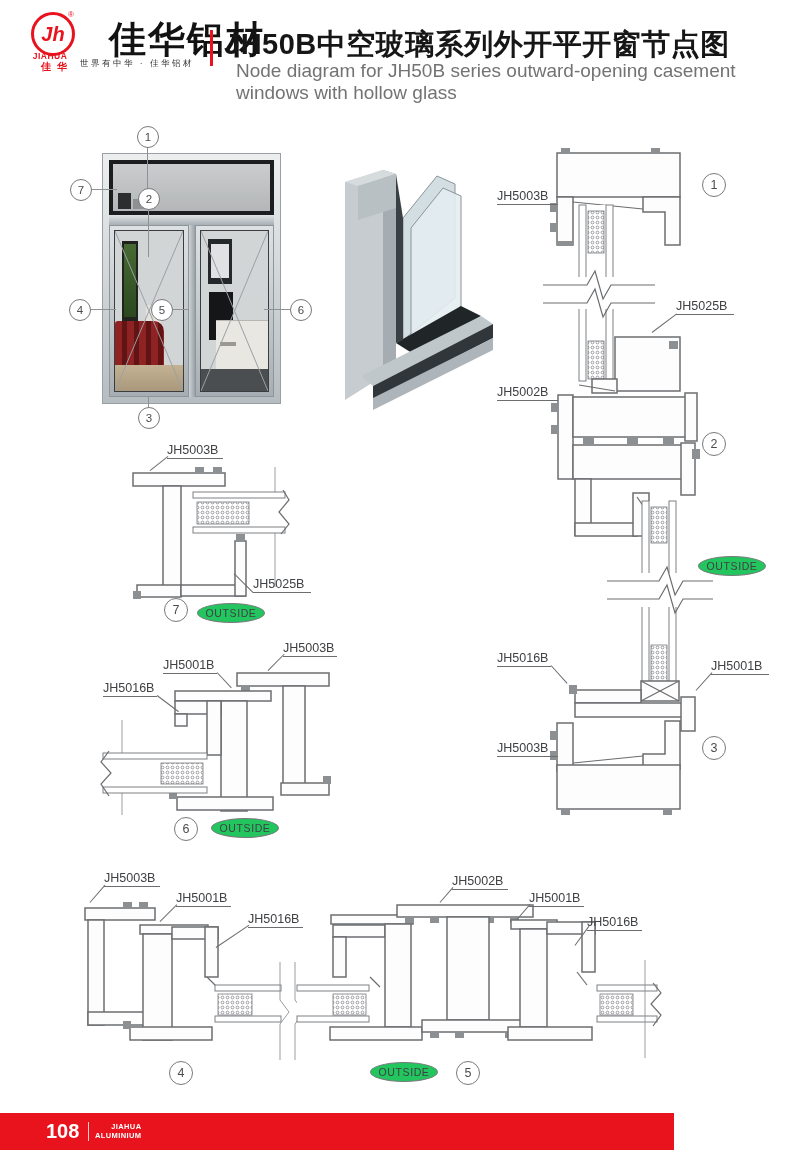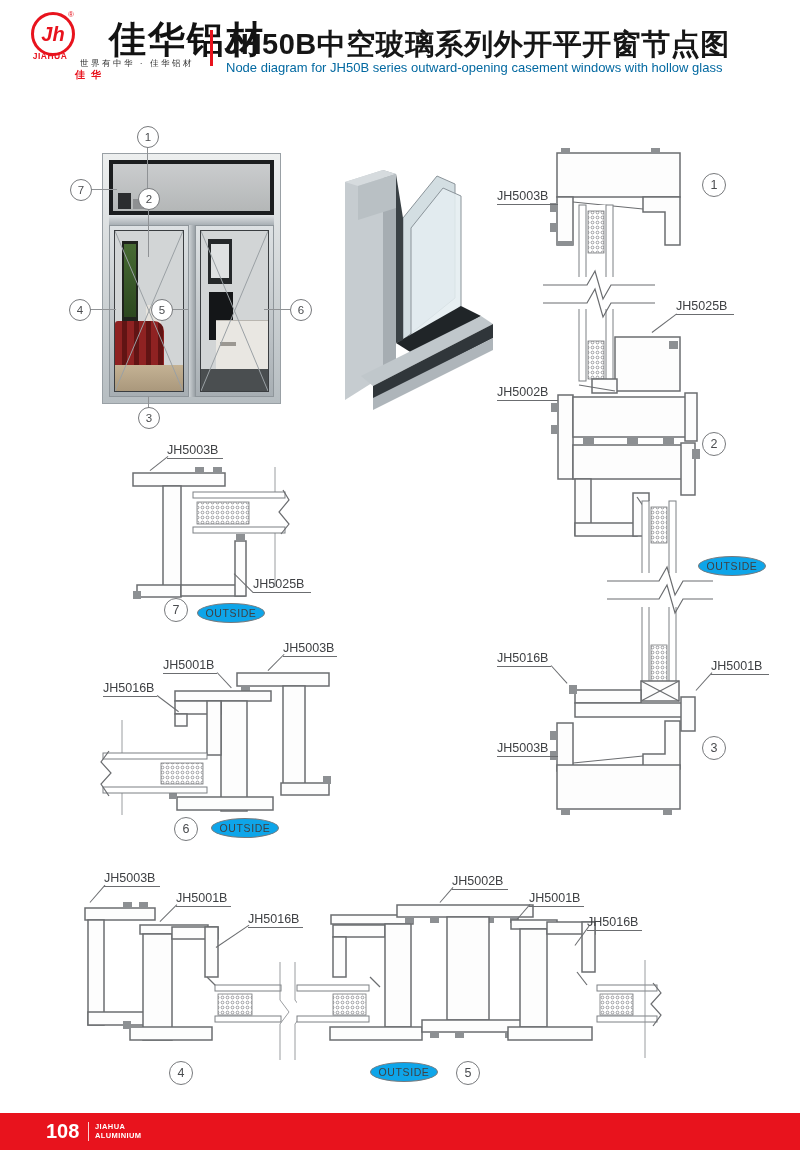--- a/index.html
+++ b/index.html
@@ -9,35 +9,35 @@
   body{width:800px;height:1167px;position:relative;background:#fff;
        font-family:"Liberation Sans",sans-serif;overflow:hidden;}
   .abs{position:absolute;}
   
   .emblem{position:absolute;left:31px;top:12px;width:38px;height:38px;border:3px solid var(--accent-red);
           border-radius:50%;color:var(--accent-red);font-weight:bold;font-style:italic;
           display:flex;align-items:center;justify-content:center;font-size:20px;}
   .reg{position:absolute;left:68px;top:10px;font-size:8px;color:var(--accent-red);}
   .brand-en{position:absolute;left:23px;top:51px;width:54px;text-align:center;font-size:8.5px;
             font-weight:bold;color:var(--accent-red);letter-spacing:.5px;}
-  .brand-cn{position:absolute;left:27px;top:68px;width:46px;text-align:left;font-size:10px;
-            font-weight:bold;color:var(--accent-red);letter-spacing:6px;margin-left:48px;}
+  .brand-cn{position:absolute;left:27px;top:60px;width:46px;text-align:right;font-size:10px;
+            font-weight:bold;color:var(--accent-red);letter-spacing:6px;}
   .company{position:absolute;left:77px;top:15px;font-size:37px;font-weight:bold;color:#121212;letter-spacing:2px;margin-left:32px;}
   .tagline{position:absolute;left:80px;top:58px;font-size:8.5px;color:#2e2e2e;letter-spacing:2.5px;}
   .redbar{position:absolute;left:210px;top:30px;width:3px;height:36px;background:var(--accent-red);}
   .title{position:absolute;left:224px;top:25px;font-size:29px;font-weight:bold;color:#161616;letter-spacing:.5px;}
-  .subtitle{position:absolute;left:226px;top:60px;font-size:13px;color:#0369a1;}
+  .subtitle{position:absolute;left:236px;top:60px;font-size:19px;color:#737373;}
   
   .lbl{position:absolute;font-size:12.5px;color:#3f4144;border-bottom:1.2px solid var(--line-gray);
        padding-bottom:1px;white-space:nowrap;z-index:6;background:transparent;}
   .lead{position:absolute;height:1.2px;background:var(--line-gray);transform-origin:left center;z-index:6;}
   .co{position:absolute;width:22px;height:22px;border:1.3px solid #77797c;border-radius:50%;background:#fff;
       color:#4a4c4f;font-size:12.5px;display:flex;align-items:center;justify-content:center;z-index:7;}
   .co.sm{width:20px;height:20px;font-size:11.5px;}
-  .oval{position:absolute;width:66px;height:18px;border:1.3px solid #77797c;border-radius:50%;background:#0ea5e9;
+  .oval{position:absolute;width:66px;height:18px;border:1.3px solid #77797c;border-radius:50%;background:#22c55e;
         color:#3f4144;font-size:10.5px;display:flex;align-items:center;justify-content:center;
         letter-spacing:.6px;z-index:7;}
   .cl{position:absolute;background:#8f9295;z-index:4;}
   
   svg .p{fill:#fdfdfd;stroke:var(--line-gray);stroke-width:1.5;}
   svg .f{fill:var(--metal-gray);}
   svg .g{fill:#fff;stroke:#7d8084;stroke-width:1;}
   svg .cav{fill:#fff;}
   svg .ln{fill:none;stroke:var(--line-gray);stroke-width:1.2;}
   svg .lnt{stroke:#8f9295;stroke-width:.9;}
@@ -52,21 +52,21 @@
   .rail{position:absolute;left:7px;top:62px;width:165px;height:10px;
         background:linear-gradient(180deg,#e0e3e5,#a8afb4);}
   .sashrow{position:absolute;left:7px;top:72px;width:165px;height:172px;}
   .mullion{position:absolute;left:80px;top:0;width:6px;height:172px;
            background:linear-gradient(90deg,#cdd2d5,#9aa1a6);}
   .sash{position:absolute;top:0;height:172px;background:linear-gradient(180deg,#dde1e3,#a3aaafcc);
         border:1px solid #8f969b;box-sizing:border-box;padding:5px;}
   .sash-glass{position:relative;width:100%;height:100%;background:#d2d5d6;outline:1.5px solid #3a3d40;overflow:hidden;}
   .sc{position:absolute;}
   
-  .footer{position:absolute;left:0;top:1113px;width:800px;height:37px;background:var(--accent-red);}
+  .footer{position:absolute;left:0;top:1113px;width:674px;height:37px;background:var(--accent-red);text-align:right;}
   .pageno{position:absolute;left:46px;top:7px;font-size:20px;font-weight:bold;color:#fff;}
   .fdiv{position:absolute;left:88px;top:9px;width:1px;height:19px;background:#ffffffcc;}
   .fbrand{position:absolute;left:95px;top:10px;font-size:7.5px;line-height:8.5px;color:#fff;
           font-weight:bold;letter-spacing:.4px;}
 </style>
 </head>
 <body>
 
 <div>
   <div class="emblem">Jh</div>

